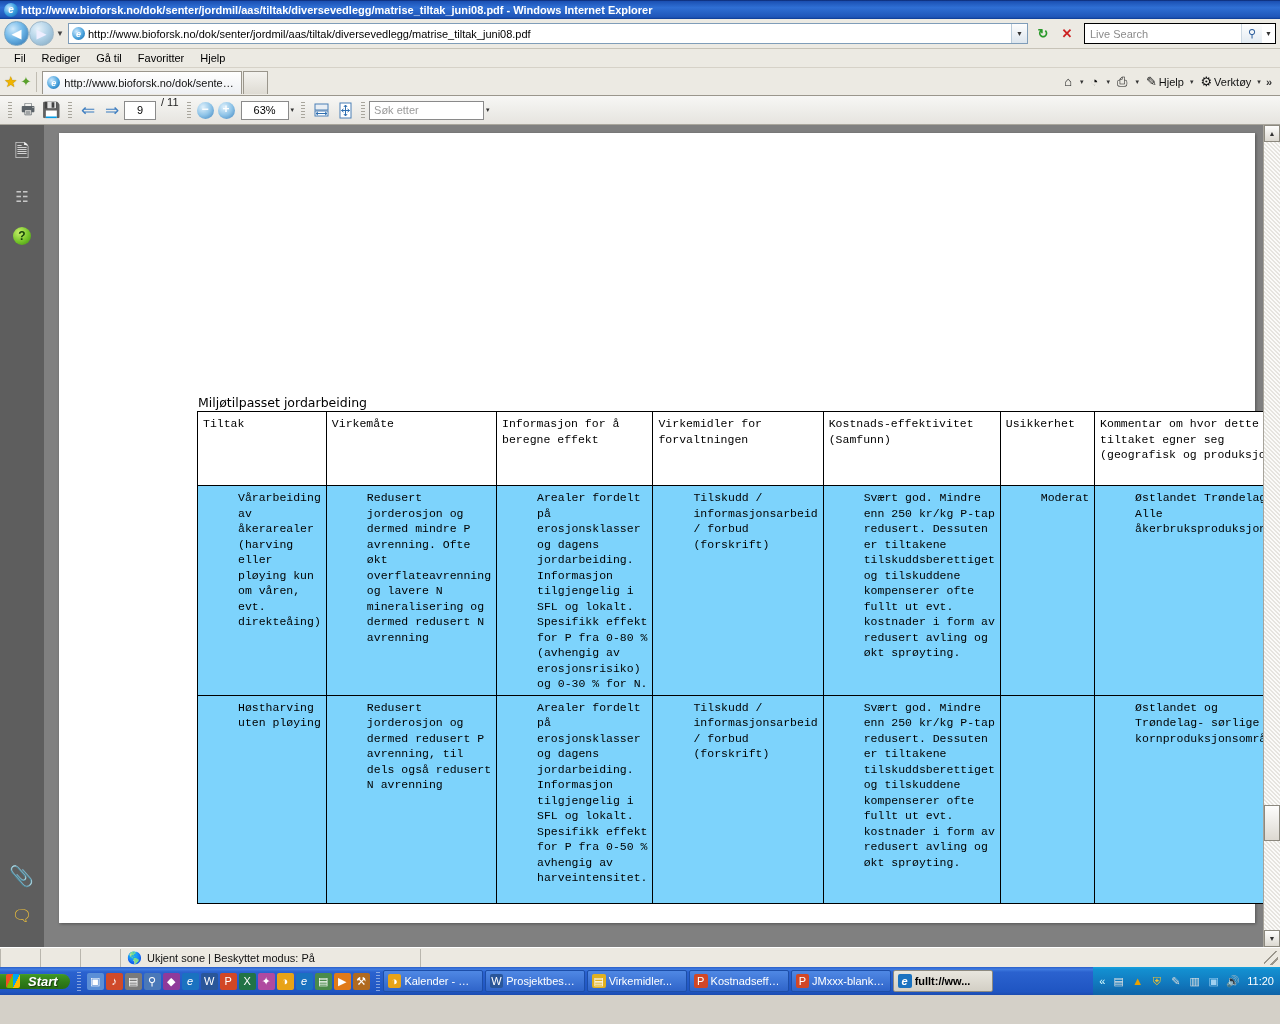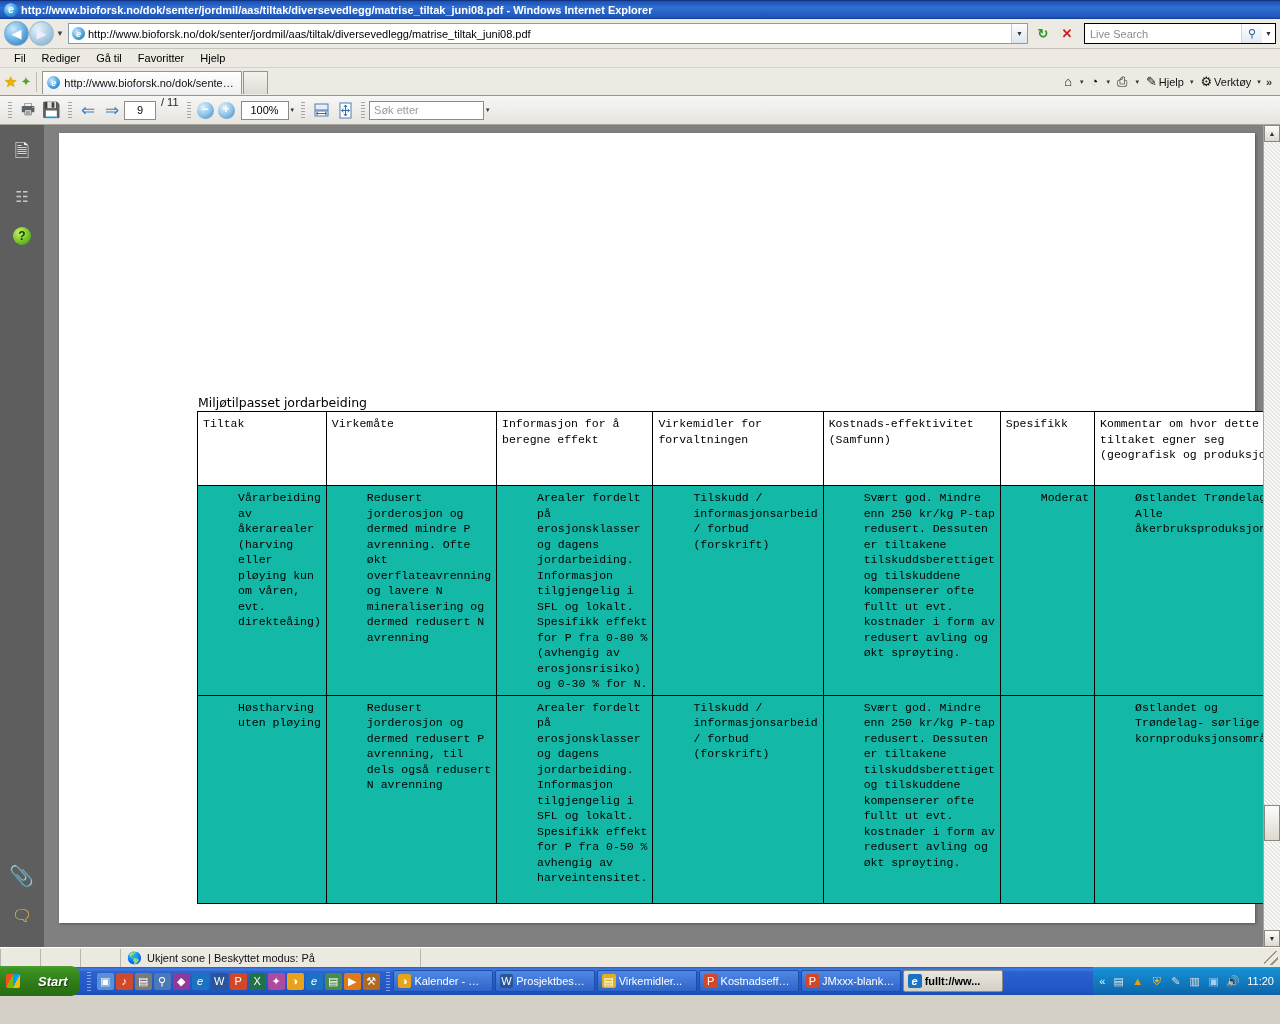--- a/index.html
+++ b/index.html
@@ -190,21 +190,21 @@
     position: absolute; left: 139px; top: 262px;
     font-family: "DejaVu Sans", sans-serif; font-size: 12.5px; color: #000;
   }
   table.matrix {
     position: absolute; left: 138px; top: 278px;
     border-collapse: collapse; table-layout: fixed;
     font-family: Liberation Mono, monospace; font-size: 11.5px; line-height: 1.35; color: #000;
   }
   table.matrix td { border: 1px solid #000; vertical-align: top; padding: 4px 5px 3px 5px; }
   table.matrix tr.hdr td { background: #fff; height: 74px; }
-  table.matrix tr.body td { background: #14b8a6; padding-left: 40px; }
+  table.matrix tr.body td { background: #7dd3fc; padding-left: 40px; }
   table.matrix tr.r1 td { height: 206px; }
   table.matrix tr.r2 td { height: 208px; }
 
   
   .vscroll {
     width: 17px; background: #f2f1ee; flex: 0 0 auto;
     border-left: 1px solid #a7a49b; position: relative;
     background-image: linear-gradient(45deg,#e6e4df 25%, #fbfbf9 25%, #fbfbf9 50%, #e6e4df 50%, #e6e4df 75%, #fbfbf9 75%);
     background-size: 4px 4px;
   }
@@ -259,21 +259,21 @@
     background-image: linear-gradient(135deg, transparent 40%, #9a968c 40%, #9a968c 50%, transparent 50%, transparent 70%, #9a968c 70%, #9a968c 80%, transparent 80%);
   }
 
   
   .taskbar {
     height: 28px;
     background: linear-gradient(to bottom,#2a5fc9 0%, #3f7be0 8%, #2b62cf 18%, #1f55c2 88%, #1b4bb0 100%);
     display: flex; align-items: center; color: #fff; font-size: 11px;
   }
   .startbtn {
-    height: 30px; display: flex; align-items: center; gap: 18px;
+    height: 15px; display: flex; align-items: center; gap: 8px;
     padding: 0 12px 0 6px; margin-right: 4px;
     background: linear-gradient(to bottom,#4aa12a 0%, #3d9322 10%, #2f7c18 55%, #276c12 100%);
     border-radius: 0 9px 9px 0; font-weight: bold; font-style: italic; font-size: 13px;
     text-shadow: 1px 1px 1px rgba(0,0,0,.5);
   }
   .flagic {
     width: 14px; height: 14px;
     background:
       linear-gradient(to bottom right, #f25022 0 50%, #7fba00 50% 100%) left/50% 100% no-repeat,
       linear-gradient(to bottom right, #00a4ef 0 50%, #ffb900 50% 100%) right/50% 100% no-repeat;
@@ -382,21 +382,21 @@
     <span class="pbtn">🖶</span>
     <span class="pbtn">💾</span>
     <span class="grip"></span>
     <span class="pbtn arrowbtn">⇐</span>
     <span class="pbtn arrowbtn">⇒</span>
     <span class="pagefield">9</span>
     <span class="pagetotal">/ 11</span>
     <span class="grip"></span>
     <span class="circlebtn">−</span>
     <span class="circlebtn">+</span>
-    <span class="zoomfield">100%</span>
+    <span class="zoomfield">63%</span>
     <span class="caret">▾</span>
     <span class="grip"></span>
     <span class="fitbtn">
       <svg width="17" height="17" viewBox="0 0 17 17">
         <rect x="2" y="2" width="13" height="6" fill="#e8eef4" stroke="#4a7fb5"></rect>
         <rect x="2" y="9" width="13" height="5" fill="#ffffff" stroke="#4a7fb5"></rect>
         <path d="M3 11.5 H14 M3 11.5 l2 -1.6 M3 11.5 l2 1.6 M14 11.5 l-2 -1.6 M14 11.5 l-2 1.6" stroke="#2f6fb0" fill="none" stroke-width="1"></path>
       </svg>
     </span>
     <span class="fitbtn">
@@ -437,21 +437,21 @@
               <col style="width:99px">
               <col style="width:177px">
           </colgroup>
           <tbody>
               <tr class="hdr">
             <td>Tiltak</td>
             <td>Virkemåte</td>
             <td>Informasjon for å beregne effekt</td>
             <td>Virkemidler for forvaltningen</td>
             <td>Kostnads-effektivitet (Samfunn)</td>
-            <td>Spesifikk</td>
+            <td>Usikkerhet</td>
             <td>Kommentar om hvor dette tiltaket egner seg (geografisk og produksjon)</td>
           </tr>
           <tr class="body r1">
             <td>Vårarbeiding av åkerarealer (harving eller pløying kun om våren, evt. direkteåing)</td>
             <td>Redusert jorderosjon og dermed mindre P avrenning. Ofte økt overflateavrenning og lavere N mineralisering og dermed redusert N avrenning</td>
             <td>Arealer fordelt på erosjonsklasser og dagens jordarbeiding. Informasjon tilgjengelig i SFL og lokalt. Spesifikk effekt for P fra 0-80 % (avhengig av erosjonsrisiko) og 0-30 % for N.</td>
             <td>Tilskudd / informasjonsarbeid / forbud (forskrift)</td>
             <td>Svært god. Mindre enn 250 kr/kg P-tap redusert. Dessuten er tiltakene tilskuddsberettiget og tilskuddene kompenserer ofte fullt ut evt. kostnader i form av redusert avling og økt sprøyting.</td>
             <td>Moderat</td>
             <td>Østlandet Trøndelag- Alle åkerbruksproduksjoner</td>

